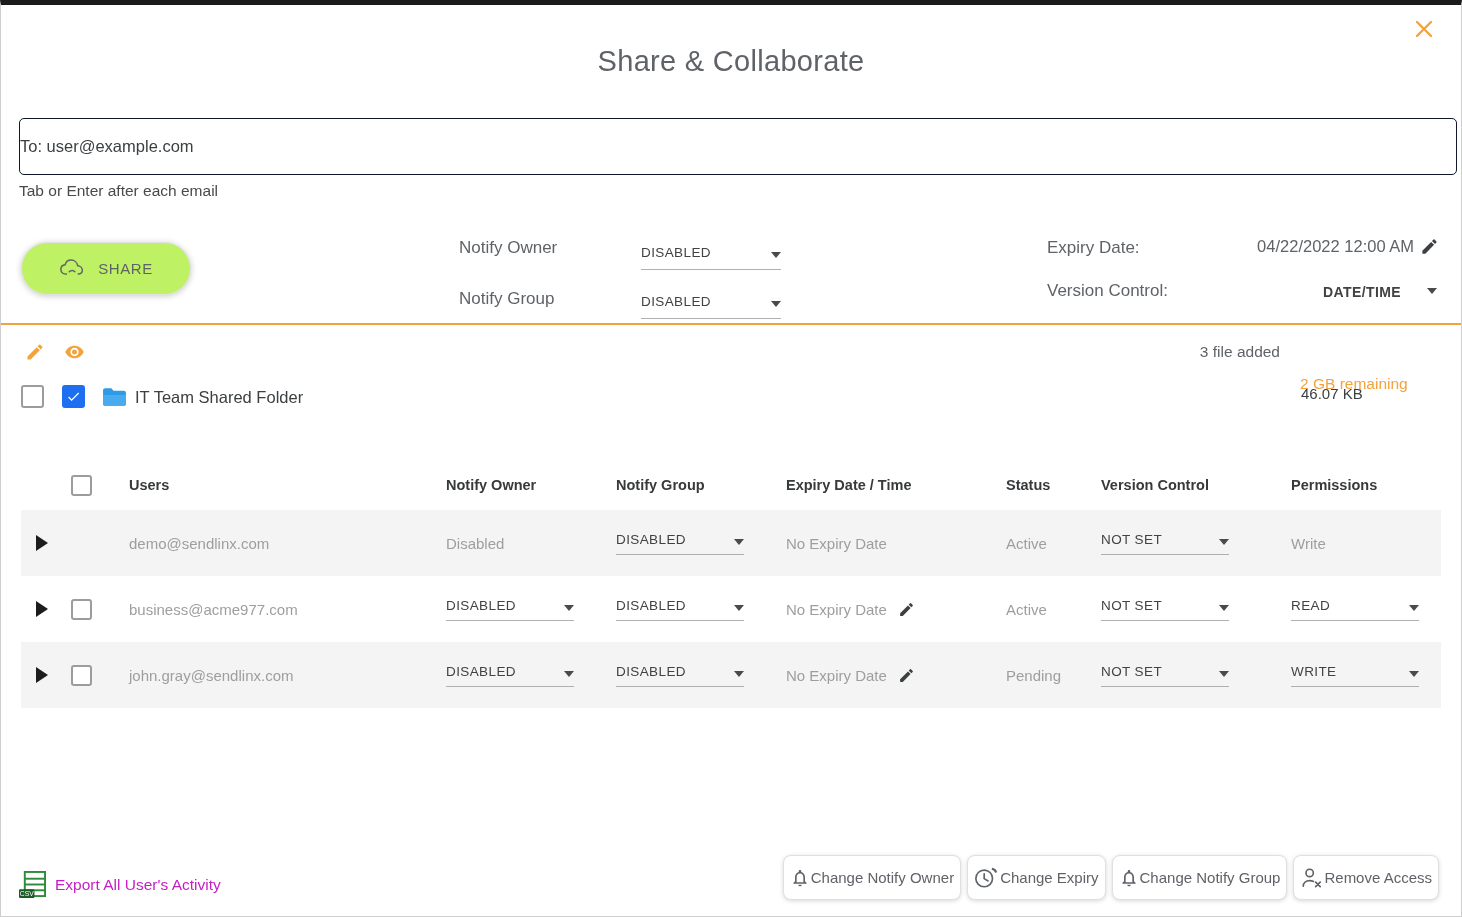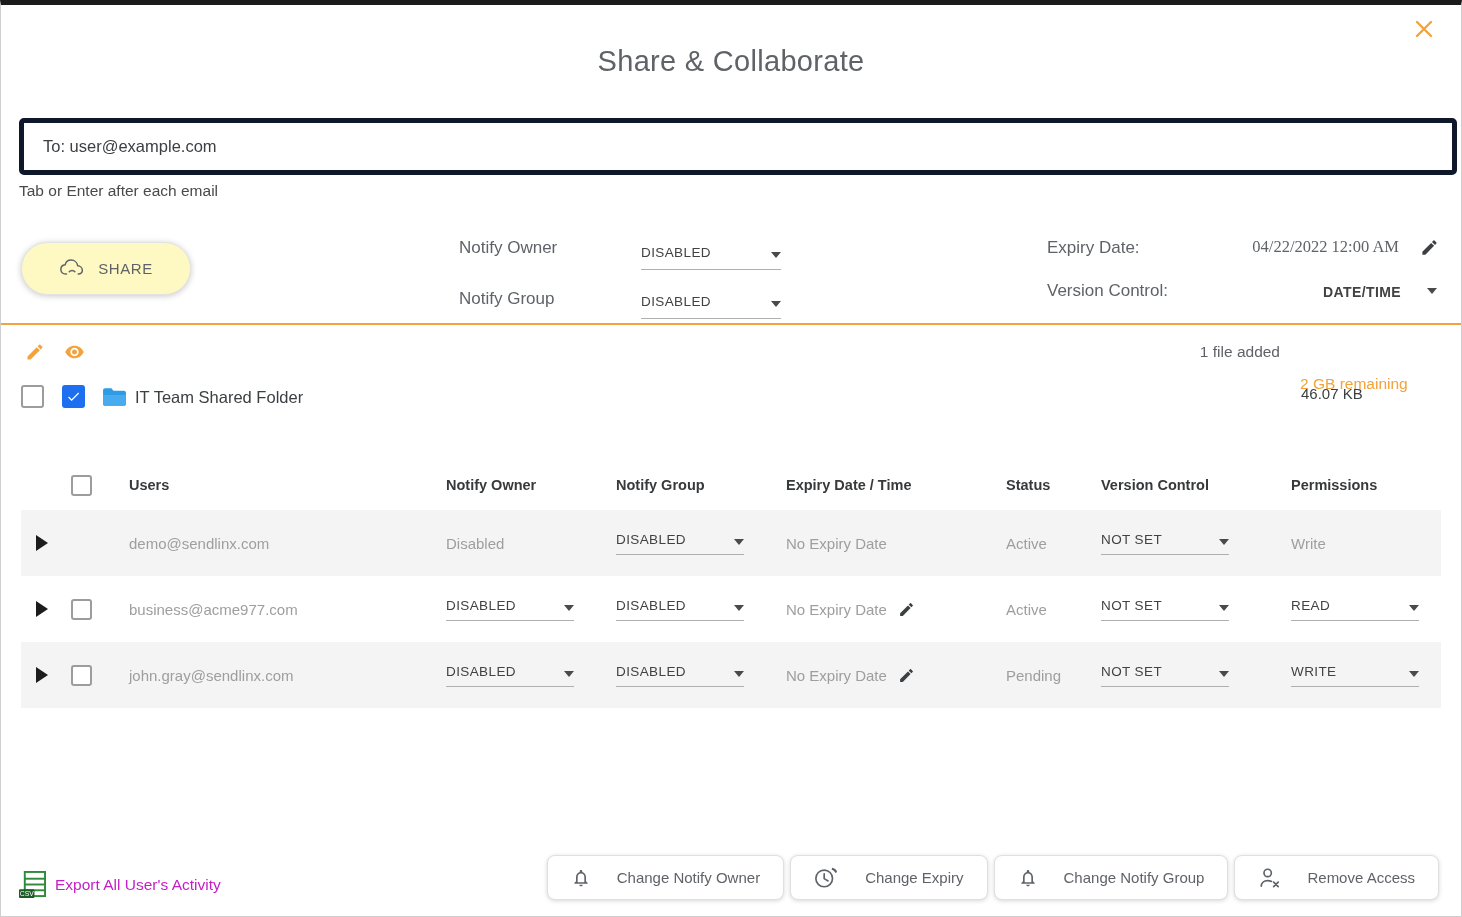--- a/index.html
+++ b/index.html
@@ -12,42 +12,42 @@
     overflow: hidden;
   }
   .abs { position:absolute; }
 
   .close-btn { position:absolute; top:13px; right:26px; width:22px; height:22px; cursor:pointer; }
 
   .title { position:absolute; top:40px; left:0; width:100%; text-align:center;
     font-size:29px; font-weight:400; color:#5f6368; letter-spacing:.3px; }
 
   .email-box { position:absolute; top:113px; left:18px; right:4px; height:57px;
-    border:5px solid #0f172a; border-radius:5px; display:flex; align-items:center;
-    padding-left:19px; font-size:16.5px; color:#3c4043; background:#fff; }
+    border:1px solid #0f172a; border-radius:5px; display:flex; align-items:center;
+    font-size:16.5px; color:#3c4043; background:#fff; }
 
   .helper { position:absolute; top:177px; left:18px; font-size:15.5px; color:#4a4a4a; }
 
   .controls { position:absolute; top:226px; left:0; width:100%; height:92px; }
   .share-btn { position:absolute; left:20px; top:11px; width:170px; height:53px;
-    border-radius:27px; background:#fef9c3; border:1px solid #e3e3e3;
+    border-radius:27px; background:#bef264; border:1px solid #e3e3e3;
     box-shadow:0 1px 6px rgba(0,0,0,.22); display:flex; align-items:center;
     justify-content:center; gap:11px; font-size:15px; color:#5f6368;
     letter-spacing:.6px; cursor:pointer; font-family:inherit; }
   .lbl { position:absolute; font-size:17px; color:#5f6368; }
 
   .dd { display:flex; align-items:flex-end; justify-content:space-between;
     border-bottom:1px solid #b0b0b0; padding-bottom:9px; cursor:pointer; }
   .dd .txt { font-size:13.5px; color:#424242; letter-spacing:.4px; }
   .caret { width:0; height:0; border-left:5.5px solid transparent;
     border-right:5.5px solid transparent; border-top:6.5px solid #4a4a4a; margin-bottom:2px; }
 
   .dd-top { position:absolute; width:140px; }
 
-  .exp-group { position:absolute; right:22px; display:flex; align-items:center; gap:21px;font-family:Liberation Serif, serif; }
+  .exp-group { position:absolute; right:22px; display:flex; align-items:center; gap:6px; }
   .exp-value { font-size:16.5px; color:#5f6368; }
   .vc-group { position:absolute; right:24px; display:flex; align-items:center; gap:26px; cursor:pointer; }
   .vc-value { font-size:14px; color:#424242; letter-spacing:.4px;font-weight:bold; }
 
   .divider { position:absolute; top:318px; left:0; width:100%; height:2px; background:#F2A33C; }
 
   .tool-icon { position:absolute; cursor:pointer; }
   .files-added { position:absolute; top:338px; right:181px; font-size:15.5px; color:#5f6368; }
   .quota { position:absolute; top:338px; left:1299px; font-size:15.5px; color:#F2A33C;margin-top:32px; }
 
@@ -72,23 +72,23 @@
     border-left:12px solid #1c1c1c; margin-left:15px; cursor:pointer; }
   .cb-cell { margin-left:5px; }
   .expiry-cell { display:flex; align-items:center; gap:11px; }
   .pencil-btn { cursor:pointer; display:inline-flex; }
 
   .export-link { position:absolute; left:18px; bottom:17px; display:flex; align-items:center;
     gap:9px; cursor:pointer; }
   .export-text { font-size:15.5px; color:#C41FC4; }
 
   .foot-btns { position:absolute; right:22px; bottom:16px; display:flex; gap:6px; }
-  .fbtn { height:45px; padding:0 23px; background:#fff; border:1px solid #e0e0e0;
+  .fbtn { height:45px; padding:0 6px; background:#fff; border:1px solid #e0e0e0;
     border-radius:8px; box-shadow:0 1px 4px rgba(0,0,0,.16); display:flex; align-items:center;
-    gap:26px; font-size:15px; color:#5f6368; cursor:pointer; font-family:inherit; }
+    gap:1px; font-size:15px; color:#5f6368; cursor:pointer; font-family:inherit; }
 </style>
 </head>
 <body>
 
 <div class="modal">
 
   <div class="close-btn">
     <svg width="22" height="22" viewBox="0 0 22 22">
         <path d="M4 4 L18 18 M18 4 L4 18" stroke="#F2A33C" stroke-width="2.4" stroke-linecap="round"></path>
       </svg>
@@ -147,21 +147,21 @@
   <span class="tool-icon" style="left:24px; top:337px;">
     <svg width="20" height="20" viewBox="0 0 24 24" fill="#F2A33C">
         <path d="M3 17.25V21h3.75L17.81 9.94l-3.75-3.75L3 17.25zM20.71 7.04a.996.996 0 0 0 0-1.41l-2.34-2.34a.996.996 0 0 0-1.41 0l-1.83 1.83 3.75 3.75 1.83-1.83z"></path>
       </svg>
   </span>
   <span class="tool-icon" style="left:62px; top:337px;">
     <svg width="23" height="20" viewBox="0 0 24 24" fill="#F2A33C">
         <path d="M12 4.5C7 4.5 2.73 7.61 1 12c1.73 4.39 6 7.5 11 7.5s9.27-3.11 11-7.5c-1.73-4.39-6-7.5-11-7.5zM12 17c-2.76 0-5-2.24-5-5s2.24-5 5-5 5 2.24 5 5-2.24 5-5 5zm0-8c-1.66 0-3 1.34-3 3s1.34 3 3 3 3-1.34 3-3-1.34-3-3-3z"></path>
       </svg>
   </span>
-  <span class="files-added">1 file added</span>
+  <span class="files-added">3 file added</span>
   <span class="quota">2 GB remaining</span>
 
   <div class="cb abs" style="left:20px; top:380px;"></div>
   <div class="cb checked abs" style="left:61px; top:380px;">
     <svg width="15" height="15" viewBox="0 0 24 24">
         <path d="M9 16.2 4.8 12l-1.4 1.4L9 19 21 7l-1.4-1.4z" fill="#fff"></path>
       </svg>
   </div>
   <span class="abs" style="left:101px; top:382px;">
     <svg width="25" height="21" viewBox="0 0 24 20">

